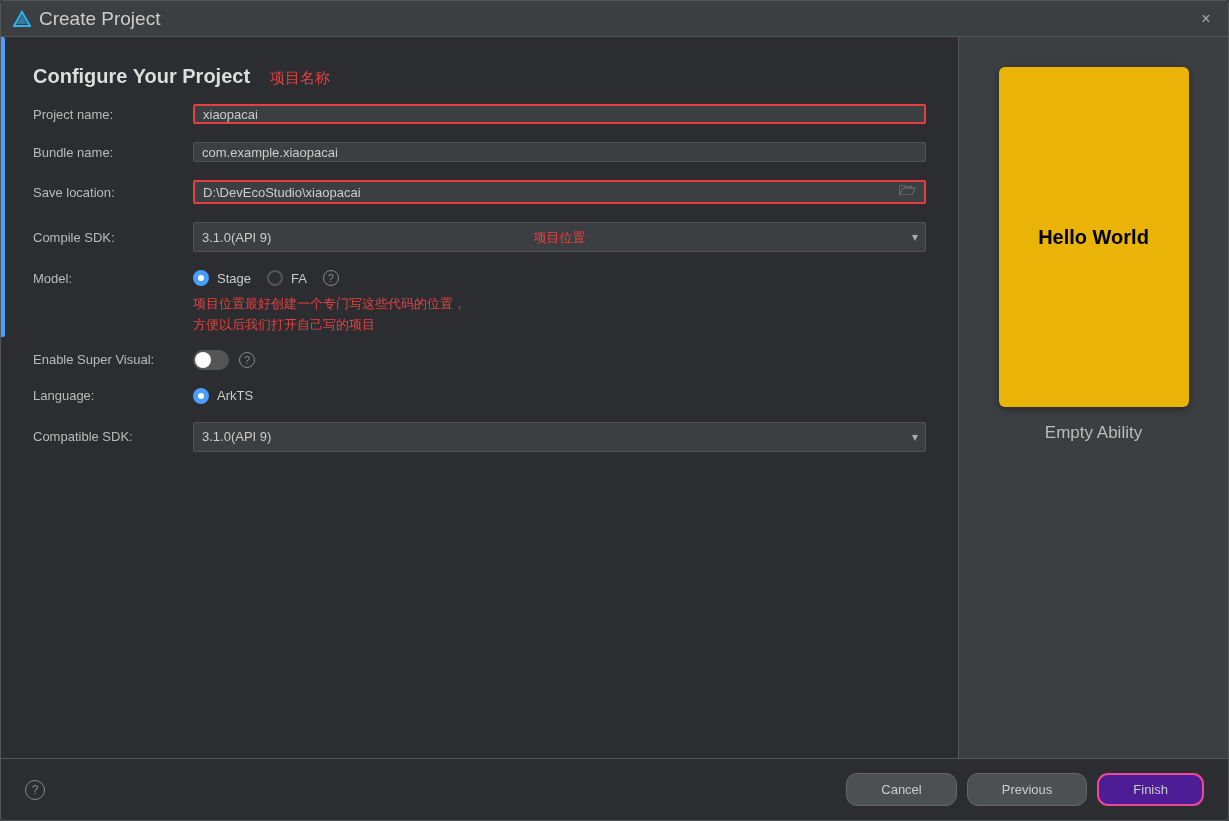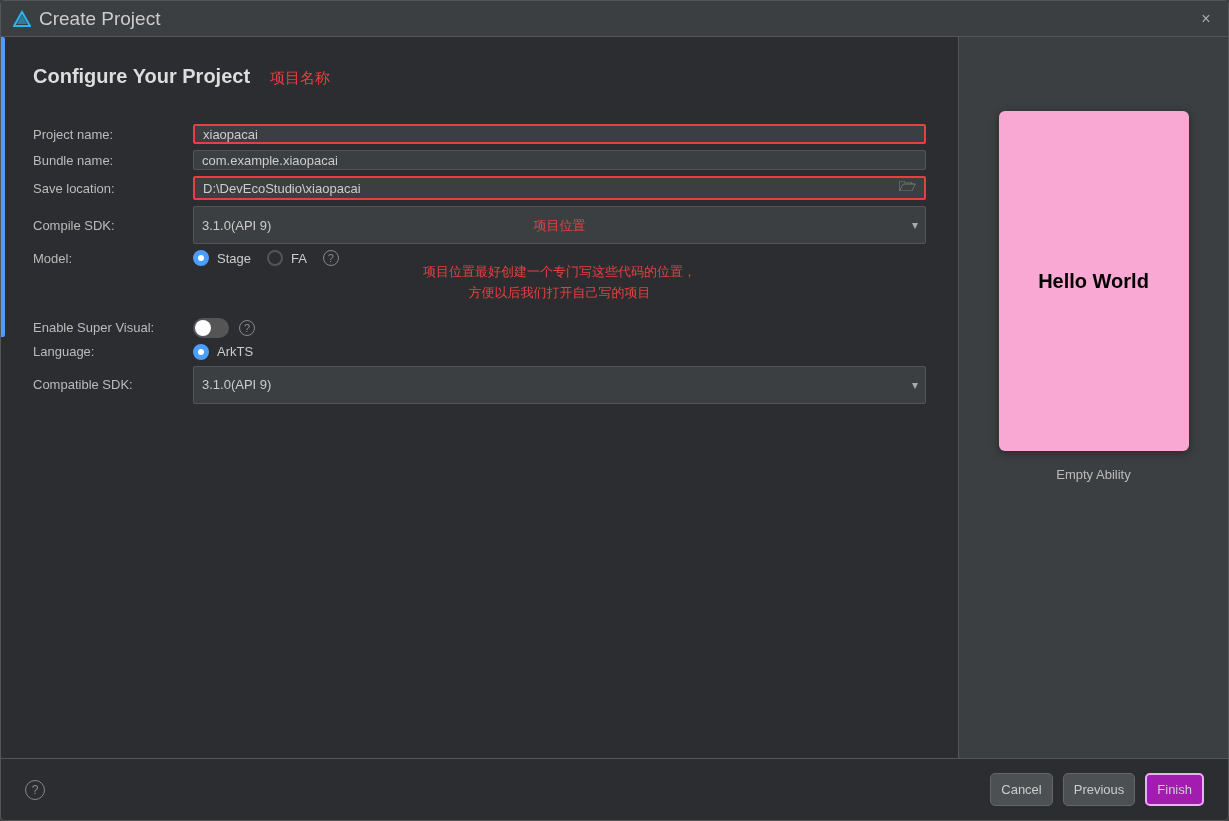--- a/index.html
+++ b/index.html
@@ -79,26 +79,26 @@
     .section-annotation {
       color: #e84040;
       font-size: 15px;
       font-weight: 500;
       display: inline-block;
       margin-left: 20px;
     }
     .title-row {
       display: flex;
       align-items: baseline;
-      margin-bottom: 32px;
+      margin-bottom: 12px;
     }
     .form-row {
       display: flex;
       align-items: center;
-      margin-bottom: 6px;
+      margin-bottom: 18px;
     }
     .form-label {
       color: #bbb;
       font-size: 13px;
       width: 160px;
       flex-shrink: 0;
     }
     .form-input {
       flex: 1;
       background: #3c3f41;
@@ -135,21 +135,21 @@
       position: relative;
     }
     .form-select {
       width: 100%;
       background: #3c3f41;
       border: 1px solid #555;
       border-radius: 2px;
       color: #ccc;
       font-size: 13px;
       padding: 5px 28px 5px 8px;
-      height: 38px;
+      height: 30px;
       appearance: none;
       outline: none;
       cursor: pointer;
     }
     .select-arrow {
       position: absolute;
       right: 8px;
       top: 50%;
       transform: translateY(-50%);
       color: #aaa;
@@ -265,74 +265,72 @@
       cursor: pointer;
     }
     .checkbox-box svg {
       width: 11px;
       height: 11px;
     }
     .annotation-block {
       margin-left: 160px;
       margin-top: -10px;
       margin-bottom: 14px;
-      text-align: center;
     }
     .annotation-text {
       color: #e84040;
       font-size: 13px;
       line-height: 1.6;
     }
     
     .preview-phone {
-      background: #f9a8d4;
+      background: #eab308;
       width: 190px;
       height: 340px;
       border-radius: 6px;
       display: flex;
       align-items: center;
       justify-content: center;
       margin-bottom: 16px;
       box-shadow: 0 2px 8px rgba(0,0,0,0.4);
-      margin-top: 44px;
     }
     .preview-hello {
       font-size: 20px;
       font-weight: bold;
       color: #000;
     }
     .preview-label {
       color: #bbb;
-      font-size: 13px;
+      font-size: 17px;
     }
     
     .dialog-footer {
       display: flex;
       align-items: center;
       justify-content: space-between;
       padding: 14px 24px;
       border-top: 1px solid #555;
       flex-shrink: 0;
     }
     .footer-right {
       display: flex;
       gap: 10px;
     }
     .btn {
-      padding: 7px 10px;
-      font-size: 13px;
-      border-radius: 5px;
+      padding: 7px 34px;
+      font-size: 13px;
+      border-radius: 11px;
       cursor: pointer;
       border: 1px solid #666;
       background: #4c5052;
       color: #ccc;
     }
     .btn-finish {
-      background: #a21caf;
-      border: 2px solid #f0abfc;
+      background: #4c1d95;
+      border: 2px solid #ec4899;
       color: #ccc;
     }
     .footer-help {
       width: 20px;
       height: 20px;
       border-radius: 50%;
       border: 1px solid #888;
       color: #888;
       font-size: 12px;
       display: flex;

